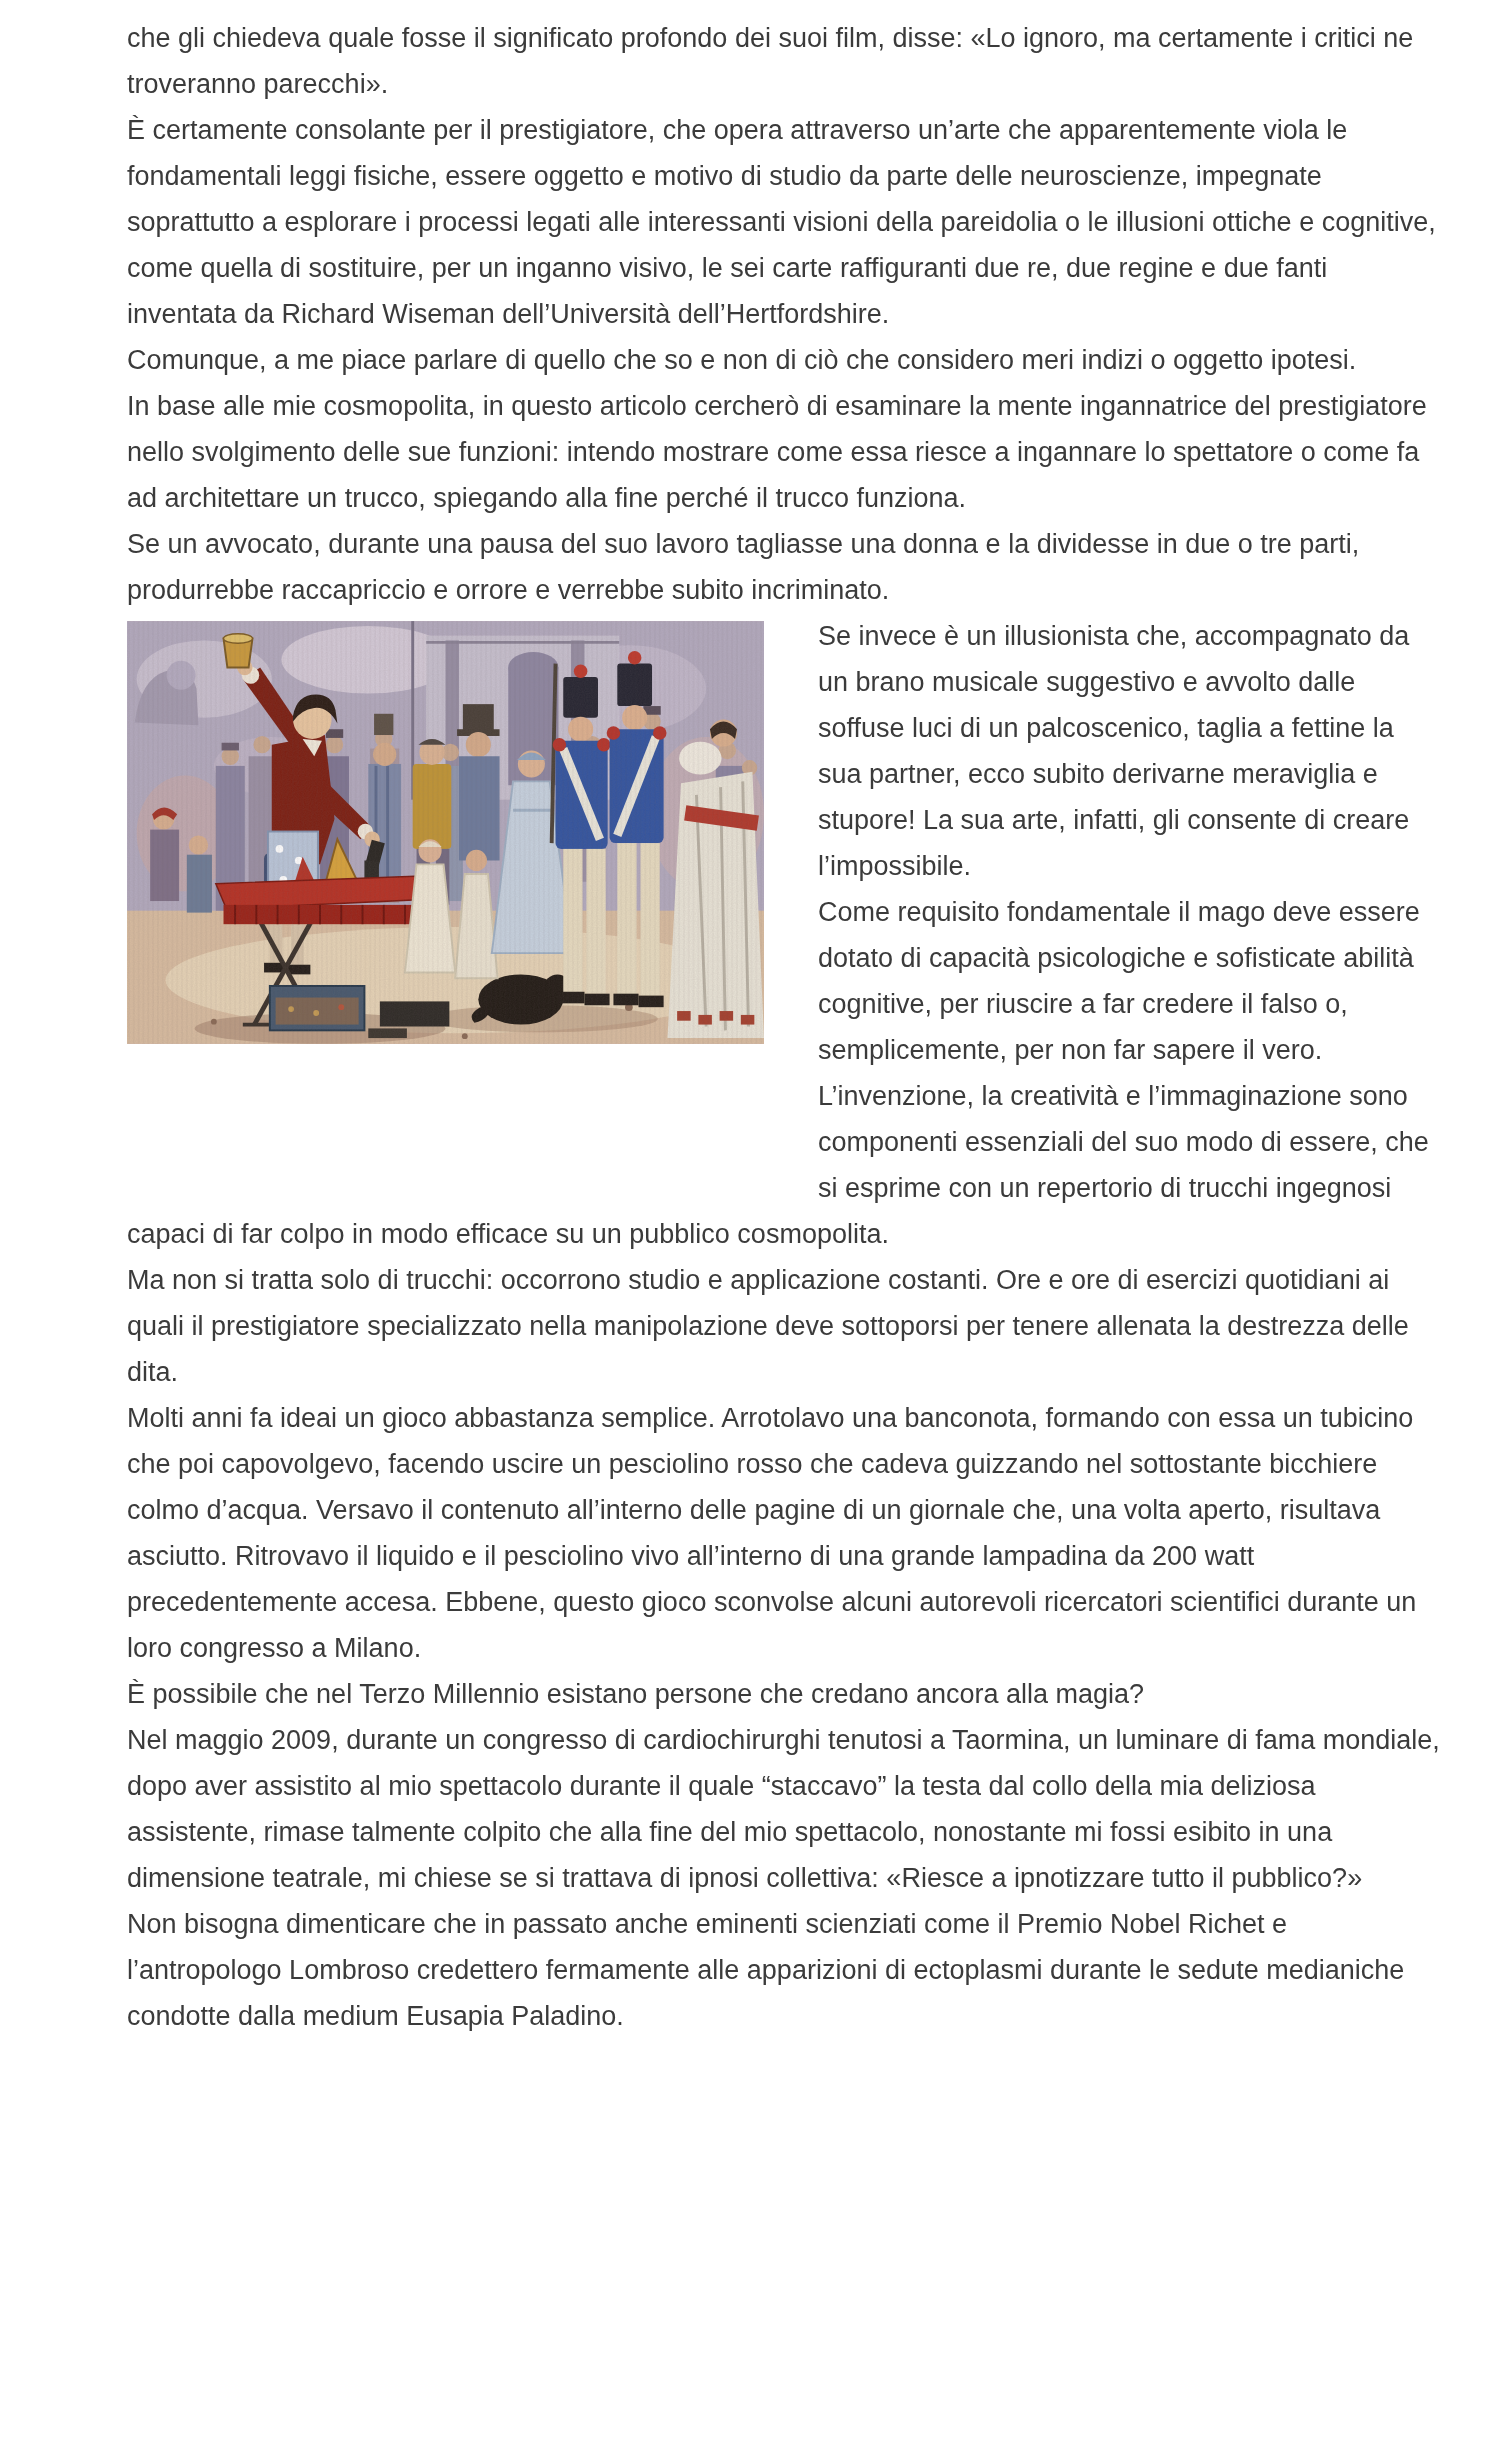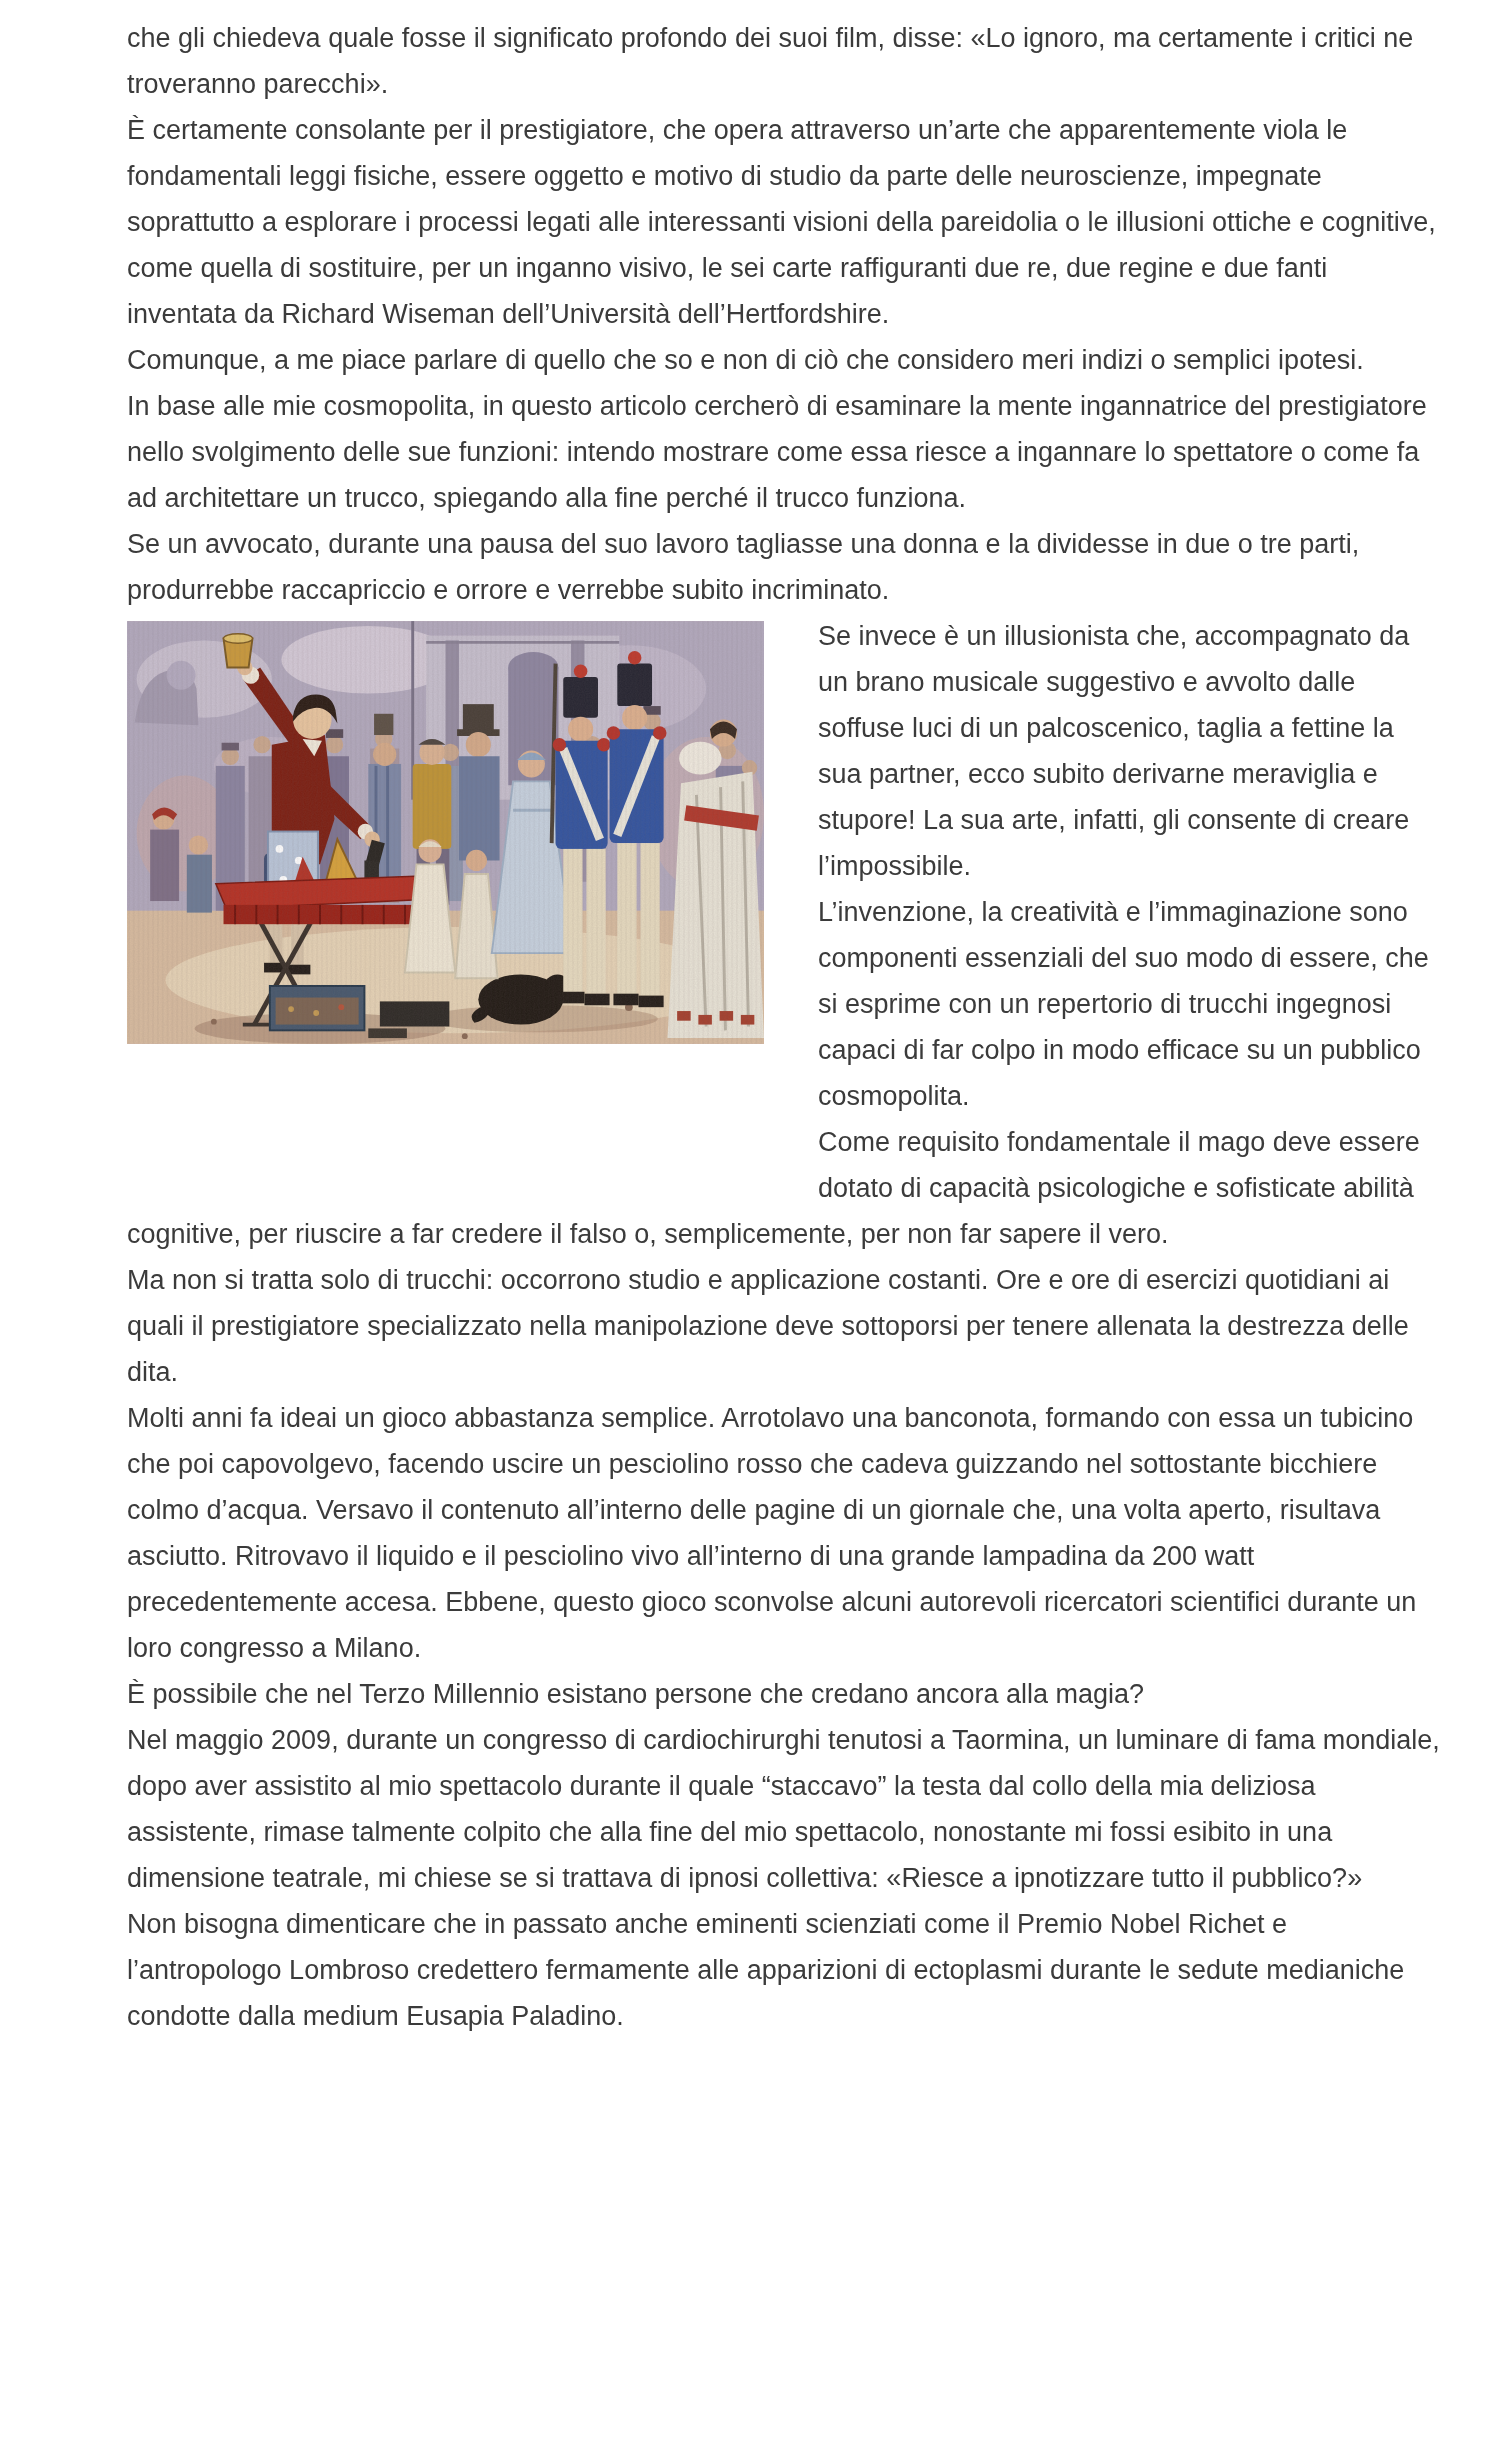--- a/index.html
+++ b/index.html
@@ -21,21 +21,21 @@
   }
   .fig svg{display:block;width:637px;height:423px;}
 </style>
 </head>
 <body>
 
 <main class="page">
   <div id="article-blocks">
       <p class="para">che gli chiedeva quale fosse il significato profondo dei suoi film, disse: «Lo ignoro, ma certamente i critici ne troveranno parecchi».</p>
       <p class="para">È certamente consolante per il prestigiatore, che opera attraverso un’arte che apparentemente viola le fondamentali leggi fisiche, essere oggetto e motivo di studio da parte delle neuroscienze, impegnate soprattutto a esplorare i processi legati alle interessanti visioni della pareidolia o le illusioni ottiche e cognitive, come quella di sostituire, per un inganno visivo, le sei carte raffiguranti due re, due regine e due fanti inventata da Richard Wiseman dell’Università dell’Hertfordshire.</p>
-      <p class="para">Comunque, a me piace parlare di quello che so e non di ciò che considero meri indizi o semplici ipotesi.</p>
+      <p class="para">Comunque, a me piace parlare di quello che so e non di ciò che considero meri indizi o oggetto ipotesi.</p>
       <p class="para">In base alle mie cosmopolita, in questo articolo cercherò di esaminare la mente ingannatrice del prestigiatore nello svolgimento delle sue funzioni: intendo mostrare come essa riesce a ingannare lo spettatore o come fa ad architettare un trucco, spiegando alla fine perché il trucco funziona.</p>
       <p class="para">Se un avvocato, durante una pausa del suo lavoro tagliasse una donna e la dividesse in due o tre parti, produrrebbe raccapriccio e orrore e verrebbe subito incriminato.</p>
       <p class="para">
   <span class="fig" role="img" aria-label="Stampa colorata d'epoca: un prestigiatore di strada si esibisce a un tavolino rosso davanti a una folla di soldati, donne e bambini">
     <svg viewBox="0 0 660 438" xmlns="http://www.w3.org/2000/svg">
       <defs>
         <pattern id="hatch" width="5" height="8" patternUnits="userSpaceOnUse">
           <line x1="2" y1="0" x2="2" y2="8" stroke="#4a3c44" stroke-width="0.8"></line>
         </pattern>
         <filter id="grain">
@@ -247,22 +247,22 @@
           <rect x="614" y="404" width="14" height="10"></rect>
                 <rect x="636" y="408" width="14" height="10"></rect>
         </g>
       </g>
 
       <rect width="660" height="438" fill="url(#hatch)" opacity="0.10"></rect>
       <rect width="660" height="438" filter="url(#grain)" opacity="0.30"></rect>
     </svg>
   </span>
 Se invece è un illusionista che, accompagnato da un brano musicale suggestivo e avvolto dalle soffuse luci di un palcoscenico, taglia a fettine la sua partner, ecco subito derivarne meraviglia e stupore! La sua arte, infatti, gli consente di creare l’impossibile.</p>
+      <p class="para">Come requisito fondamentale il mago deve essere dotato di capacità psicologiche e sofisticate abilità cognitive, per riuscire a far credere il falso o, semplicemente, per non far sapere il vero.</p>
       <p class="para">L’invenzione, la creatività e l’immaginazione sono componenti essenziali del suo modo di essere, che si esprime con un repertorio di trucchi ingegnosi capaci di far colpo in modo efficace su un pubblico cosmopolita.</p>
-      <p class="para">Come requisito fondamentale il mago deve essere dotato di capacità psicologiche e sofisticate abilità cognitive, per riuscire a far credere il falso o, semplicemente, per non far sapere il vero.</p>
       <p class="para">Ma non si tratta solo di trucchi: occorrono studio e applicazione costanti. Ore e ore di esercizi quotidiani ai quali il prestigiatore specializzato nella manipolazione deve sottoporsi per tenere allenata la destrezza delle dita.</p>
       <p class="para">Molti anni fa ideai un gioco abbastanza semplice. Arrotolavo una banconota, formando con essa un tubicino che poi capovolgevo, facendo uscire un pesciolino rosso che cadeva guizzando nel sottostante bicchiere colmo d’acqua. Versavo il contenuto all’interno delle pagine di un giornale che, una volta aperto, risultava asciutto. Ritrovavo il liquido e il pesciolino vivo all’interno di una grande lampadina da 200 watt precedentemente accesa. Ebbene, questo gioco sconvolse alcuni autorevoli ricercatori scientifici durante un loro congresso a Milano.</p>
       <p class="para">È possibile che nel Terzo Millennio esistano persone che credano ancora alla magia?</p>
       <p class="para">Nel maggio 2009, durante un congresso di cardiochirurghi tenutosi a Taormina, un luminare di fama mondiale, dopo aver assistito al mio spettacolo durante il quale “staccavo” la testa dal collo della mia deliziosa assistente, rimase talmente colpito che alla fine del mio spettacolo, nonostante mi fossi esibito in una dimensione teatrale, mi chiese se si trattava di ipnosi collettiva: «Riesce a ipnotizzare tutto il pubblico?»</p>
       <p class="para">Non bisogna dimenticare che in passato anche eminenti scienziati come il Premio Nobel Richet e l’antropologo Lombroso credettero fermamente alle apparizioni di ectoplasmi durante le sedute medianiche condotte dalla medium Eusapia Paladino.</p>
     </div>
 </main>
 
 
 </body></html>

